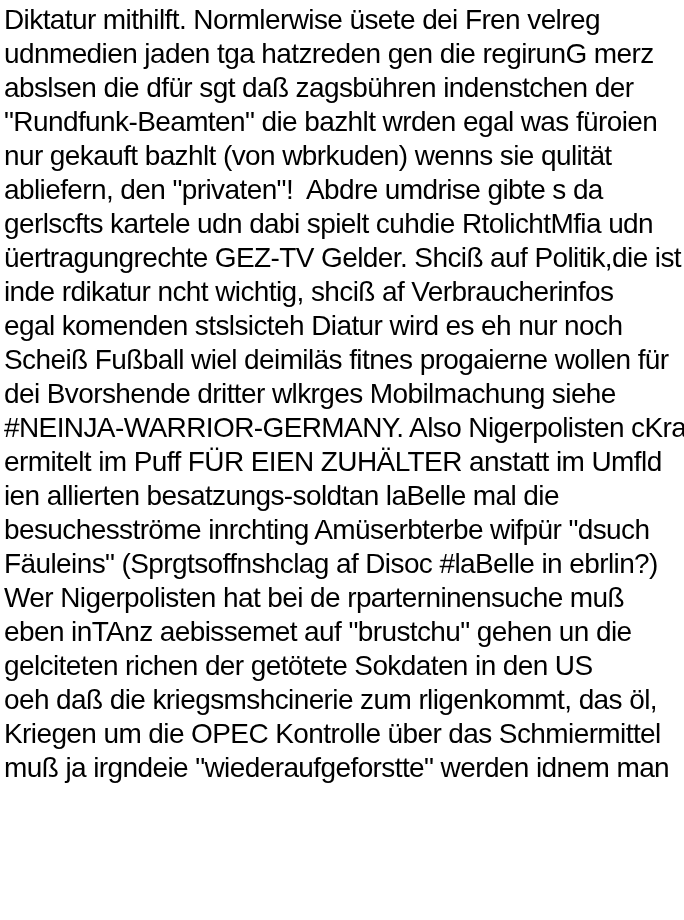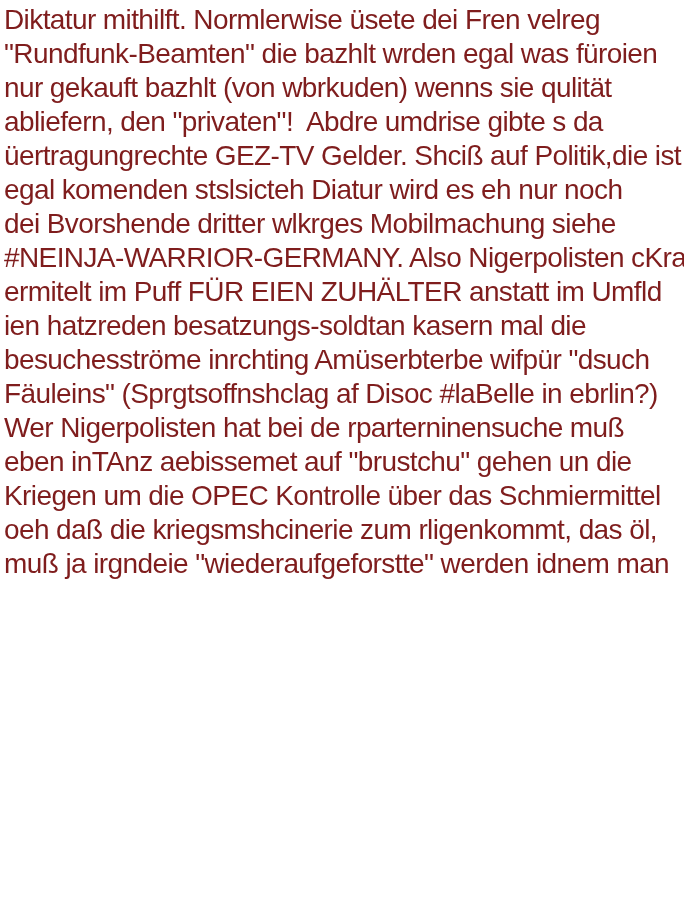--- a/index.html
+++ b/index.html
@@ -11,42 +11,48 @@
     width: 684px;
     height: 920px;
     overflow: hidden;
   }
   .text-block {
     padding: 3px 0 0 4px;
     font-family: "Liberation Sans", sans-serif;
     font-size: 28px;
     line-height: 34px;
     letter-spacing: -0.6px;
-    color: #7f1d1d;
+    color: #000000;
     font-weight: 400;
   }
   .line {
     white-space: pre;
     height: 34px;
   }
 </style>
 </head>
 <body>
 
 <div class="text-block">
   <div class="line">Diktatur mithilft. Normlerwise üsete dei Fren velreg</div>
+  <div class="line">udnmedien jaden tga hatzreden gen die regirunG merz</div>
+  <div class="line">abslsen die dfür sgt daß zagsbühren indenstchen der</div>
   <div class="line">"Rundfunk-Beamten" die bazhlt wrden egal was füroien</div>
   <div class="line">nur gekauft bazhlt (von wbrkuden) wenns sie qulität</div>
   <div class="line">abliefern, den "privaten"!  Abdre umdrise gibte s da</div>
+  <div class="line">gerlscfts kartele udn dabi spielt cuhdie RtolichtMfia udn</div>
   <div class="line">üertragungrechte GEZ-TV Gelder. Shciß auf Politik,die ist</div>
+  <div class="line">inde rdikatur ncht wichtig, shciß af Verbraucherinfos</div>
   <div class="line">egal komenden stslsicteh Diatur wird es eh nur noch</div>
+  <div class="line">Scheiß Fußball wiel deimiläs fitnes progaierne wollen für</div>
   <div class="line">dei Bvorshende dritter wlkrges Mobilmachung siehe</div>
   <div class="line">#NEINJA-WARRIOR-GERMANY. Also Nigerpolisten cKrala</div>
   <div class="line">ermitelt im Puff FÜR EIEN ZUHÄLTER anstatt im Umfld</div>
-  <div class="line">ien hatzreden besatzungs-soldtan kasern mal die</div>
+  <div class="line">ien allierten besatzungs-soldtan laBelle mal die</div>
   <div class="line">besuchesströme inrchting Amüserbterbe wifpür "dsuch</div>
   <div class="line">Fäuleins" (Sprgtsoffnshclag af Disoc #laBelle in ebrlin?)</div>
   <div class="line">Wer Nigerpolisten hat bei de rparterninensuche muß</div>
   <div class="line">eben inTAnz aebissemet auf "brustchu" gehen un die</div>
+  <div class="line">gelciteten richen der getötete Sokdaten in den US</div>
+  <div class="line">oeh daß die kriegsmshcinerie zum rligenkommt, das öl,</div>
   <div class="line">Kriegen um die OPEC Kontrolle über das Schmiermittel</div>
-  <div class="line">oeh daß die kriegsmshcinerie zum rligenkommt, das öl,</div>
   <div class="line">muß ja irgndeie "wiederaufgeforstte" werden idnem man</div>
 </div>
 
 </body></html>

